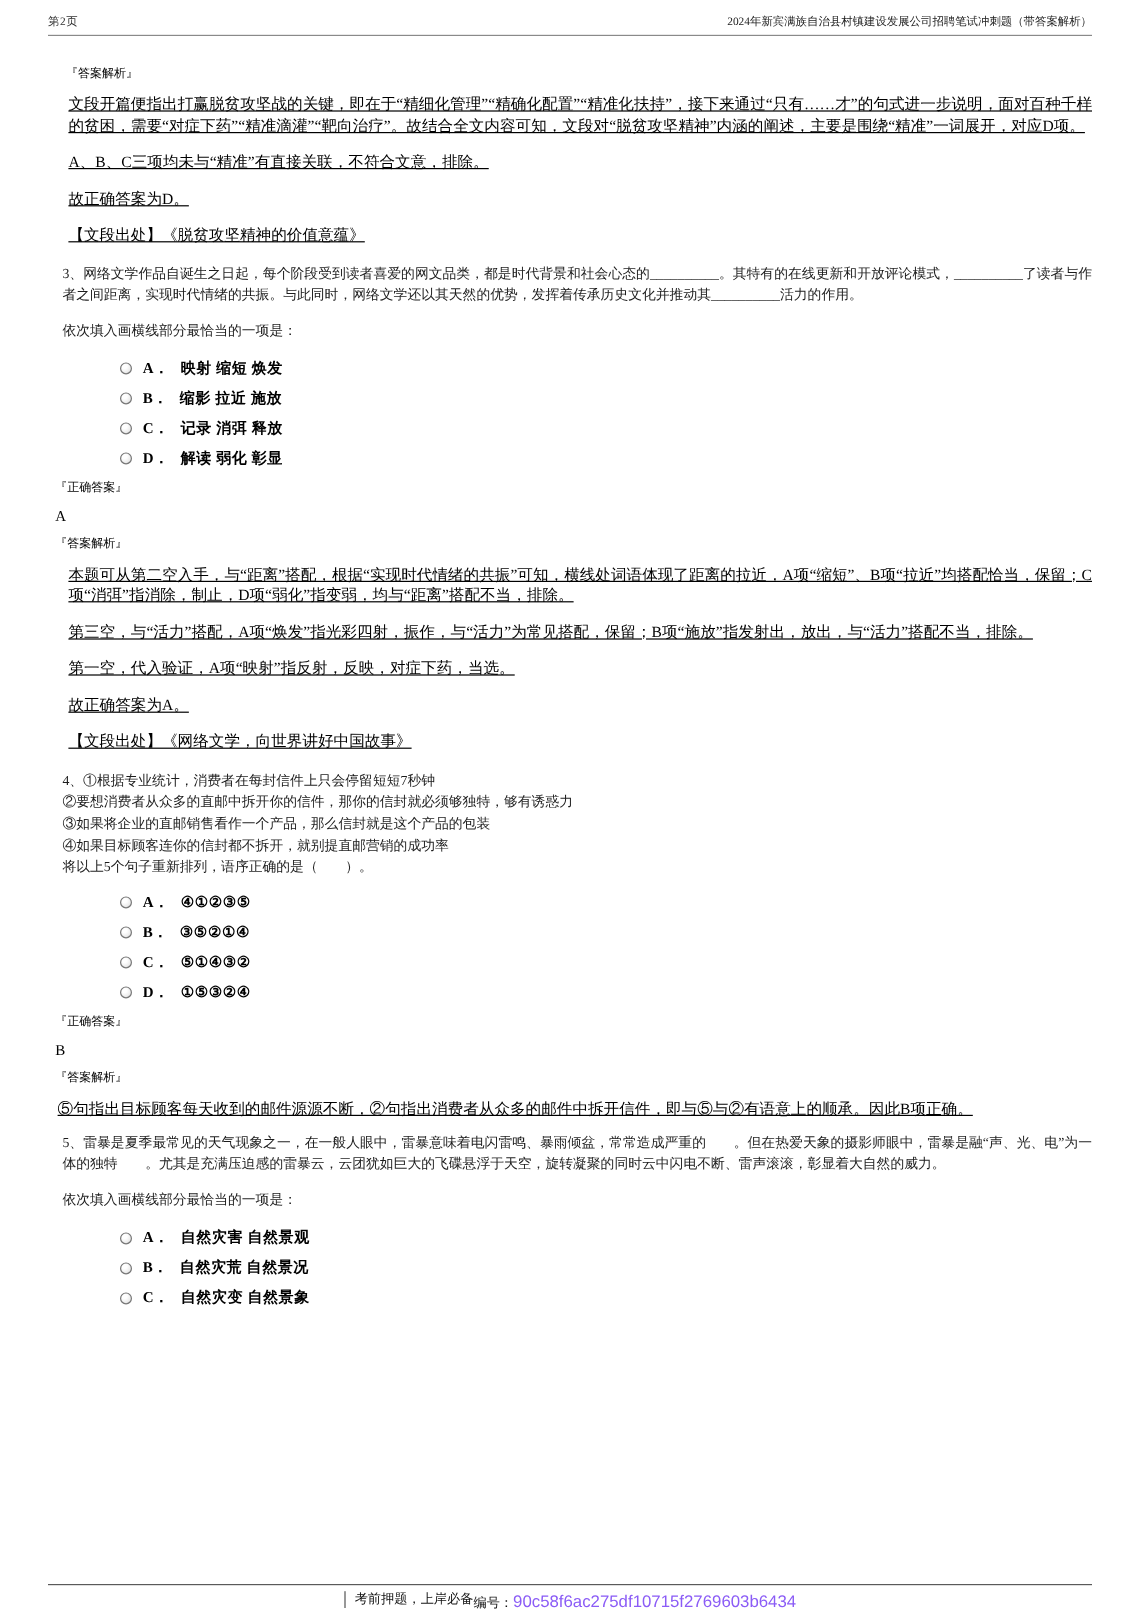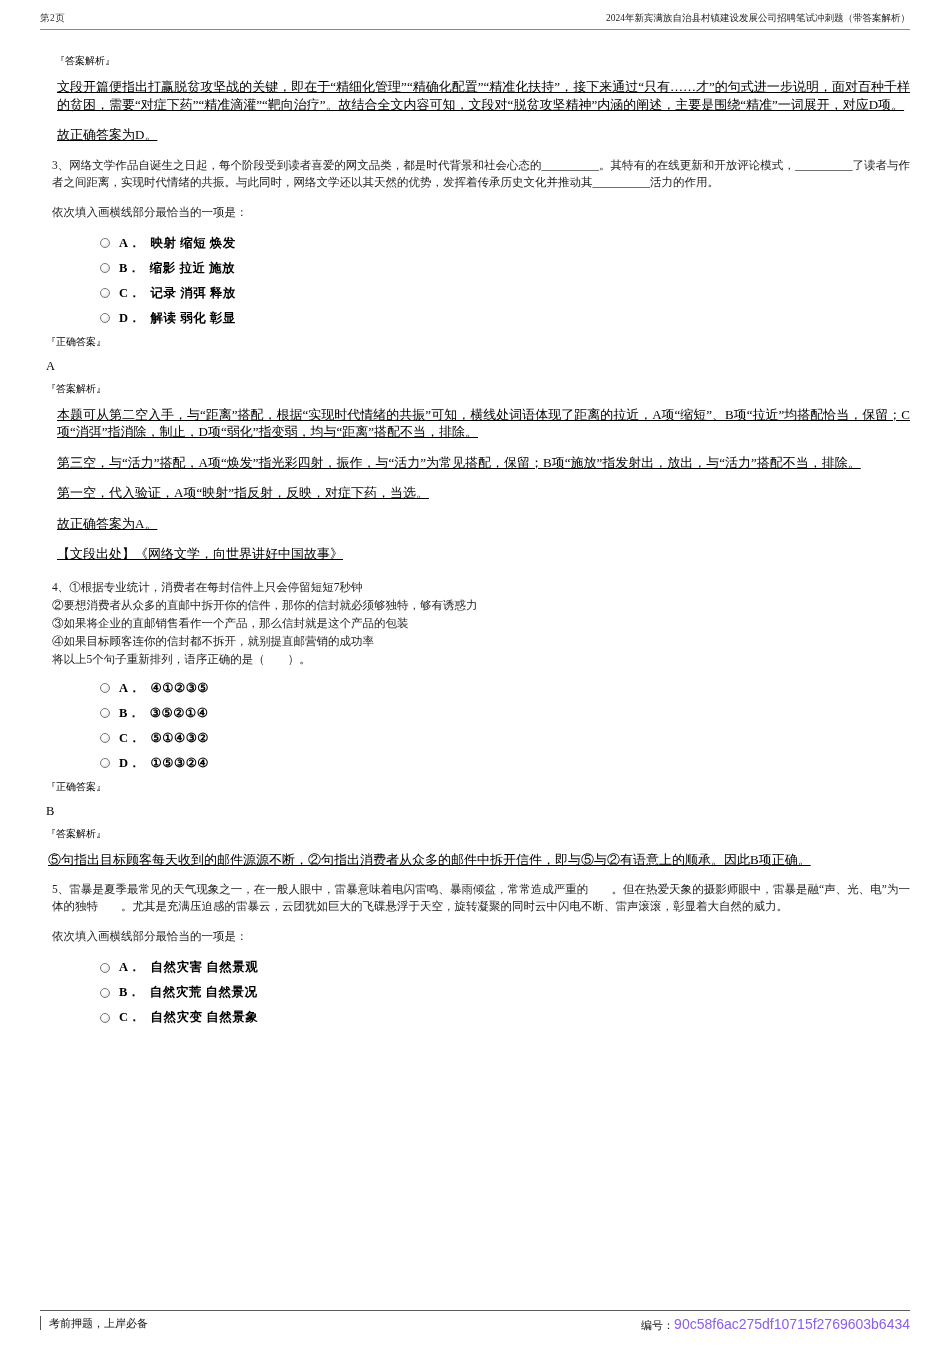--- a/index.html
+++ b/index.html
@@ -27,43 +27,45 @@
   .options { margin:0 0 8px 60px; }
   .option { display:flex; align-items:center; margin-bottom:8px; font-size:12.5px; font-weight:bold; line-height:17px; }
   .radio { width:10px; height:10px; border-radius:50%; border:1px solid #767676; flex:none;
            background:radial-gradient(circle at 35% 30%, #ffffff 25%, #ececec 65%, #c9c9c9 100%);
            display:inline-block; margin-right:9px; }
   .opt-label { font-weight:bold; }
   .opt-text { margin-left:10px; font-weight:bold; letter-spacing:0.5px; }
   .ans-value { font-size:12.5px; margin:0 0 8px 6px; }
 
   
-  .ftr { position:absolute; left:40px; right:40px; bottom:0; height:35px;
-         border-top:1px solid #5a5a5a; display:flex; justify-content:space-between;
+  .ftr { position:absolute; left:40px; right:40px; bottom:0; height:25px;
+         border-top:1px solid #5a5a5a; display:flex; justify-content:center;
          align-items:flex-start; padding-top:5px; }
   .ftr-left { font-size:11px; color:#111; border-left:1px solid #555; padding-left:8px; line-height:14px; }
   .ftr-right { display:flex; align-items:baseline; }
   .serial-label { font-size:11px; color:#111; }
   .serial-value { font-size:14px; color:#8b5cf6; font-family:"Liberation Sans","DejaVu Sans",sans-serif; }
 </style>
 </head>
 <body>
 
 <div class="page">
 
   <div class="hdr">
     <span class="pg">第2页</span>
     <span class="ttl">2024年新宾满族自治县村镇建设发展公司招聘笔试冲刺题（带答案解析）</span>
   </div>
 
   <div class="content">
 
     <p class="lbl first">『答案解析』</p>
     <p class="para">文段开篇便指出打赢脱贫攻坚战的关键，即在于“精细化管理”“精确化配置”“精准化扶持”，接下来通过“只有……才”的句式进一步说明，面对百种千样的贫困，需要“对症下药”“精准滴灌”“靶向治疗”。故结合全文内容可知，文段对“脱贫攻坚精神”内涵的阐述，主要是围绕“精准”一词展开，对应D项。</p>
+    <p class="para">A、B、C三项均未与“精准”有直接关联，不符合文意，排除。</p>
     <p class="para">故正确答案为D。</p>
+    <p class="para source">【文段出处】《脱贫攻坚精神的价值意蕴》</p>
 
     <p class="stem">3、网络文学作品自诞生之日起，每个阶段受到读者喜爱的网文品类，都是时代背景和社会心态的__________。其特有的在线更新和开放评论模式，__________了读者与作者之间距离，实现时代情绪的共振。与此同时，网络文学还以其天然的优势，发挥着传承历史文化并推动其__________活力的作用。</p>
     <p class="prompt">依次填入画横线部分最恰当的一项是：</p>
 
     <div class="options">
       <div class="option">
         <span class="radio"></span>
         <span class="opt-label">A．</span>
         <span class="opt-text">映射 缩短 焕发</span>
       </div>

